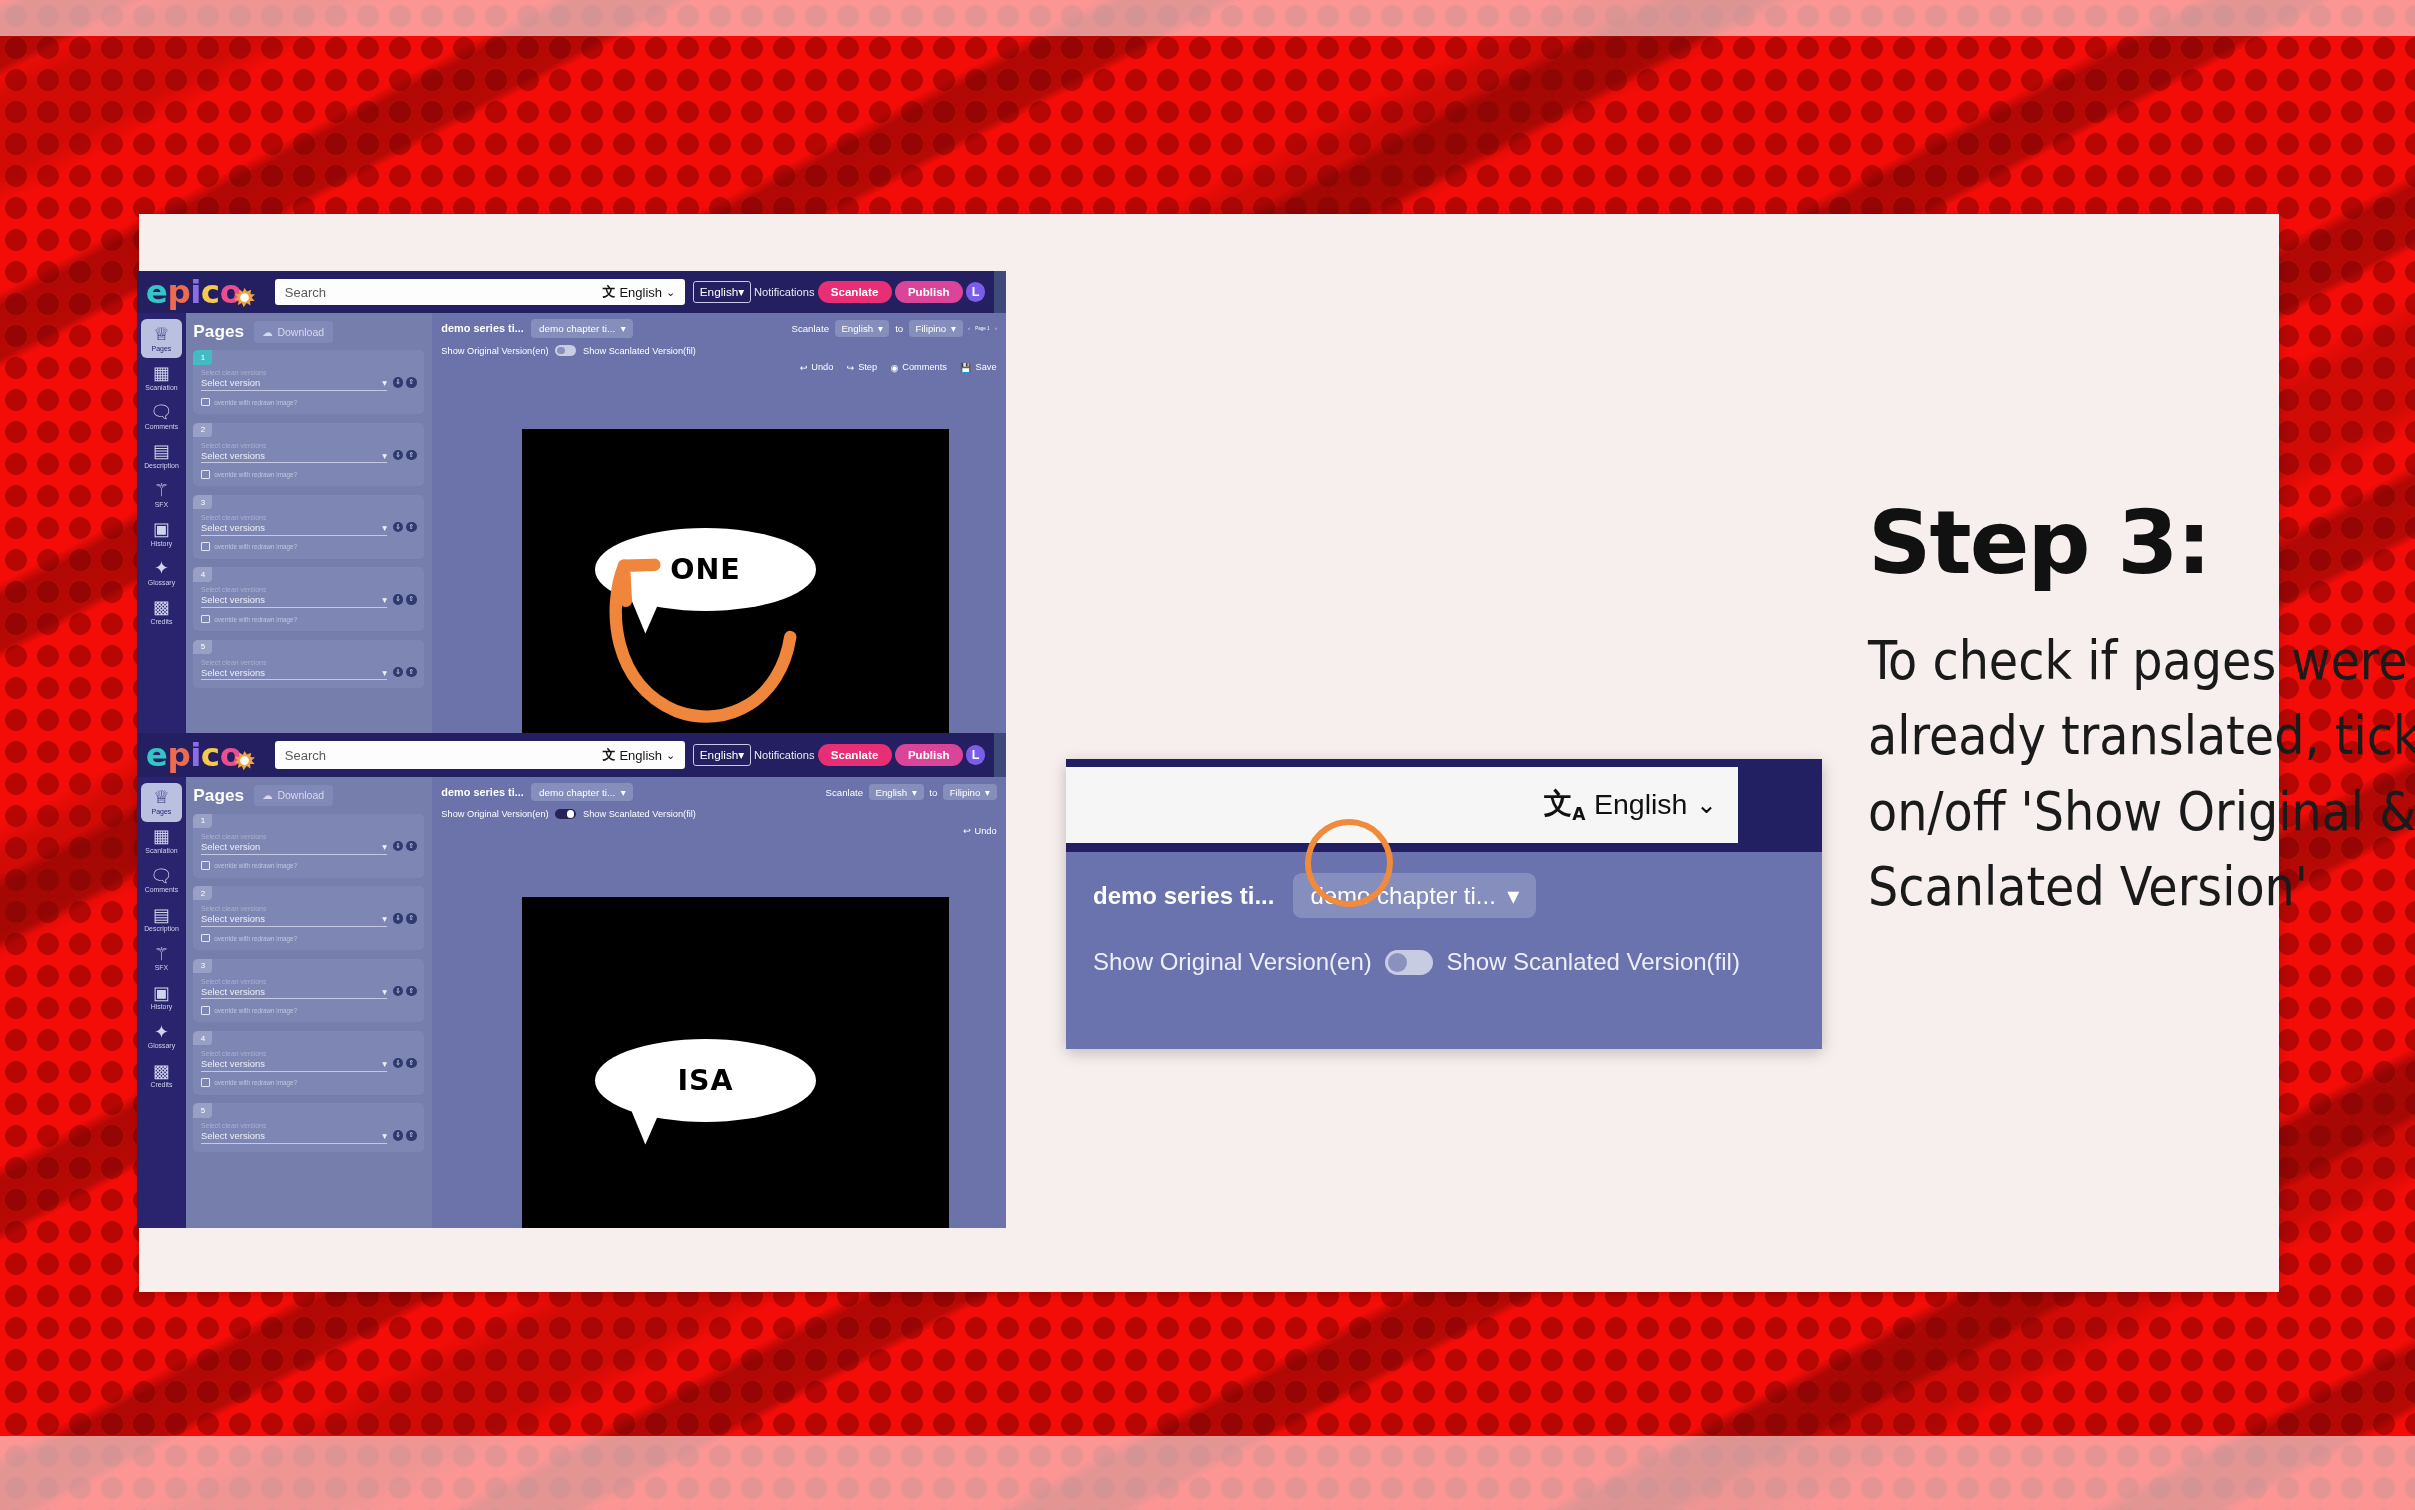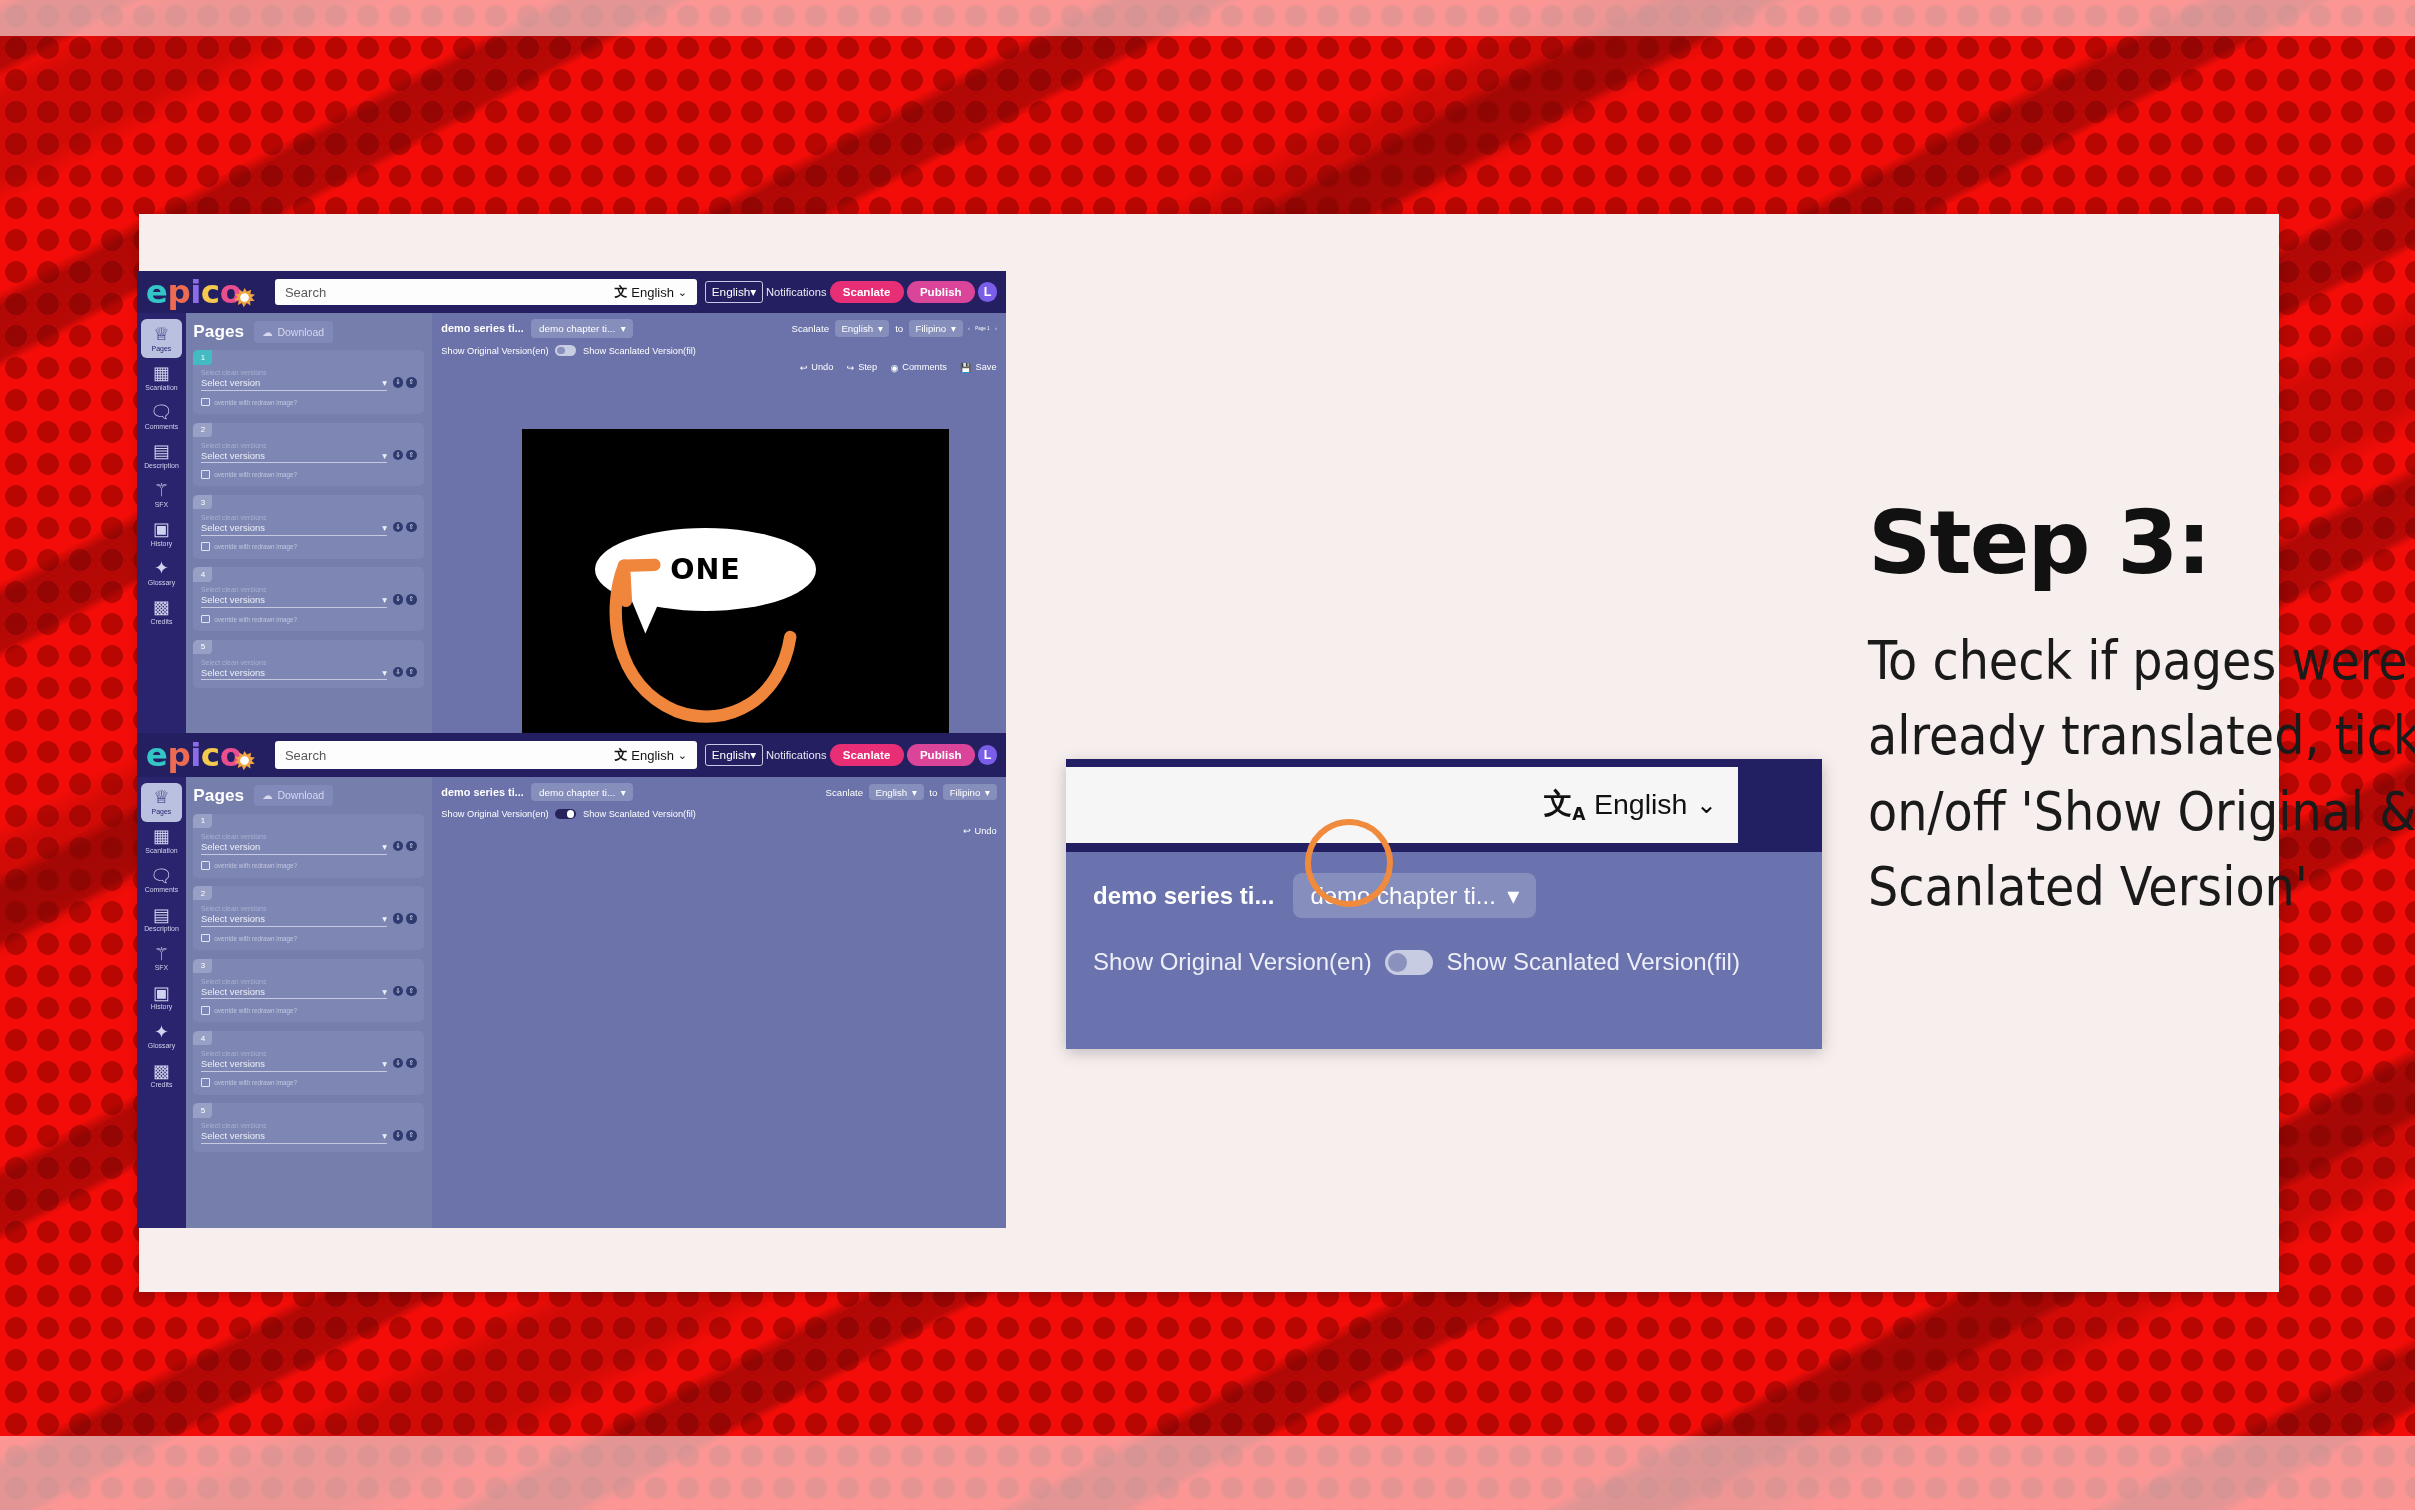--- a/index.html
+++ b/index.html
@@ -85,21 +85,21 @@
   }
 
   
   .app-shot {
     position: absolute;
     overflow: hidden;
     background: #3e4a7d;
     filter: saturate(0.95);
   }
   .app-topbar {
-    position: absolute; left: 0; right: 0; top: 0;
+    position: absolute; left: 0; right: 12px; top: 0;
     height: 8.9%;
     background: #231f63;
     display: flex; align-items: center;
     padding: 0 1.0%;
     gap: 1.0%;
     justify-content: flex-end;
   }
   .logo {
     font-family: "DejaVu Sans", sans-serif;
     font-weight: 800;
@@ -826,20 +826,26 @@
           <span>Show Scanlated Version(fil)</span>
         </div>
         <div class="ch-row3">
           <span>
               <span>↩</span>
               <span>Undo</span>
             </span>
         </div>
       </div>
 
+      <div class="page-canvas">
+        <div class="bubble" style="left:17%; top:43%; width:52%; height:25%;">
+          <span class="txt" style="font-size:28.5px;">ISA</span>
+          <span class="tail"></span>
+        </div>
+      </div>
     </div>
   </div>
 
   <div id="zoom-overlay">
     <div id="zo-topband"></div>
     <div id="zo-search">
       <span id="zo-lang">
         <span style="font-family:'DejaVu Sans',sans-serif;font-weight:700;">文<sub style="font-size:0.6em;">A</sub></span>
         <span>English</span>
         <span style="font-size:25px;">⌄</span>

